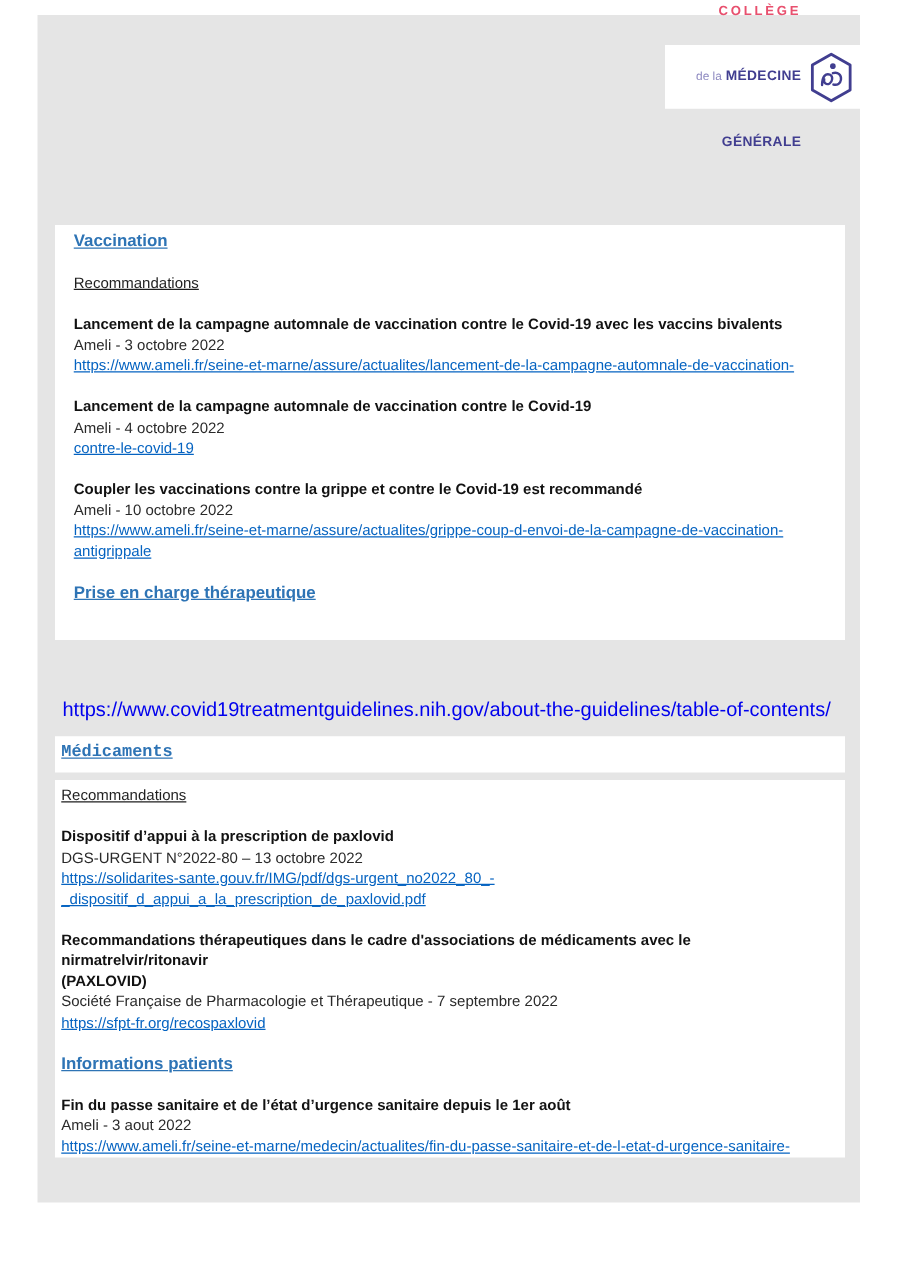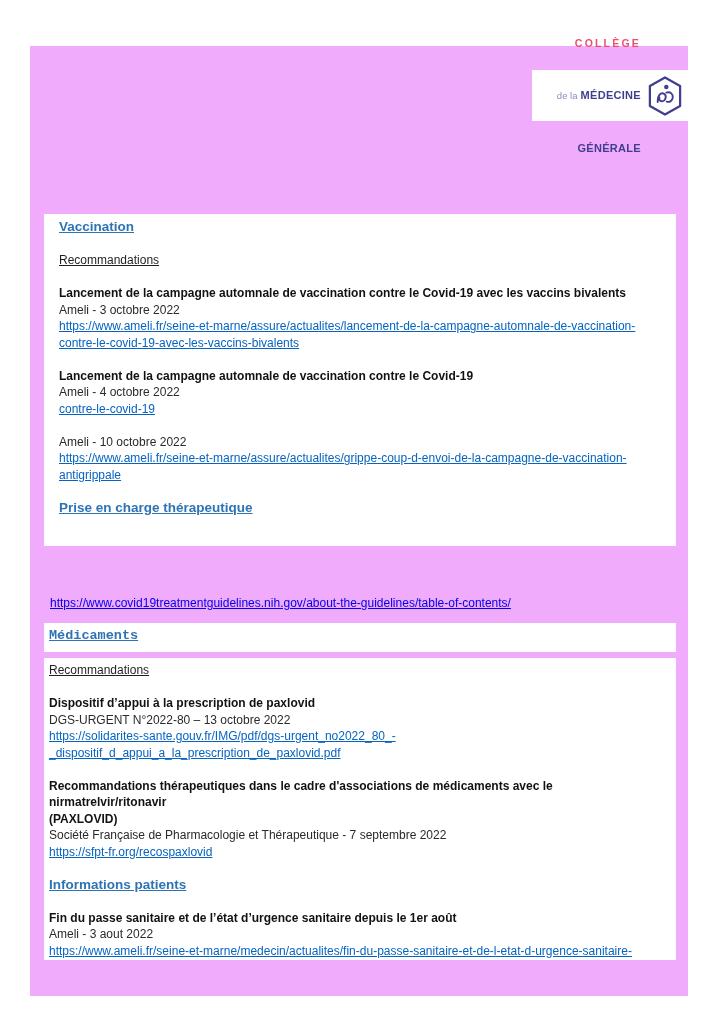--- a/index.html
+++ b/index.html
@@ -4,21 +4,21 @@
 <style>
   html,body{margin:0;padding:0;}
   body{
     width:724px;height:1024px;
     background:#ffffff;
     font-family:"Liberation Sans","DejaVu Sans",sans-serif;
     position:relative;
     -webkit-font-smoothing:antialiased;
   }
   .page{position:absolute;left:0;top:0;width:724px;height:1024px;background:#fff;overflow:hidden;}
-  .board{position:absolute;left:30px;top:46px;width:658px;height:950px;background:#f0abfc;}
+  .board{position:absolute;left:30px;top:12px;width:658px;height:950px;background:#e5e5e5;}
 
   
   .logo-box{
     position:absolute;left:502px;top:24px;width:158px;height:51px;
     background:#fff;display:flex;align-items:center;justify-content:flex-end;
     padding:0 6px 0 0;box-sizing:border-box;
   }
   .logo-text{text-align:right;line-height:12px;margin-right:5px;}
   .logo-l1{font-size:10.5px;letter-spacing:2.2px;font-weight:600;}
   .logo-l2{font-size:11px;margin-top:40px;}
@@ -43,22 +43,22 @@
   .group{margin-top:16.5px;}
   .mt{margin-top:16.5px;}
   .news-title{font-weight:bold;color:#121212;}
   .news-src{color:#2a2a2a;}
   a.doc-link{color:#0563C1;text-decoration:underline;display:block;cursor:pointer;}
   .ll{display:block;}
 
   
   a.nih-link{
     position:absolute;left:20px;top:549px;
-    font-size:12px;line-height:16.5px;
-    color:#0101ED;text-decoration:underline;cursor:pointer;white-space:nowrap;
+    font-size:16px;line-height:16.5px;
+    color:#0101ED;cursor:pointer;white-space:nowrap;
   }
 </style>
 </head>
 <body>
 
 <div class="page">
   <div class="board">
 
     <div class="logo-box">
       <div class="logo-text">
@@ -81,33 +81,33 @@
 
     <div class="white-block block-a">
       <a class="h-blue">Vaccination</a>
       <div class="mt"><span class="sub-u">Recommandations</span></div>
 
       <div class="group">
         <div class="news-title">Lancement de la campagne automnale de vaccination contre le Covid-19 avec les vaccins bivalents</div>
         <div class="news-src">Ameli - 3 octobre 2022</div>
         <a class="doc-link">
           <span class="ll">https://www.ameli.fr/seine-et-marne/assure/actualites/lancement-de-la-campagne-automnale-de-vaccination-</span>
-          <span class="ll">contre-le-covid-19-avec-les-vaccins-bivalents</span>
         </a>
       </div>
 
       <div class="group">
         <div class="news-title">Lancement de la campagne automnale de vaccination contre le Covid-19</div>
         <div class="news-src">Ameli - 4 octobre 2022</div>
         <a class="doc-link">
           <span class="ll">contre-le-covid-19</span>
         </a>
       </div>
 
       <div class="group">
+        <div class="news-title">Coupler les vaccinations contre la grippe et contre le Covid-19 est recommandé</div>
         <div class="news-src">Ameli - 10 octobre 2022</div>
         <a class="doc-link">
           <span class="ll">https://www.ameli.fr/seine-et-marne/assure/actualites/grippe-coup-d-envoi-de-la-campagne-de-vaccination-</span>
           <span class="ll">antigrippale</span>
         </a>
       </div>
 
       <div class="mt">
         <a class="h-blue">Prise en charge thérapeutique</a>
       </div>

